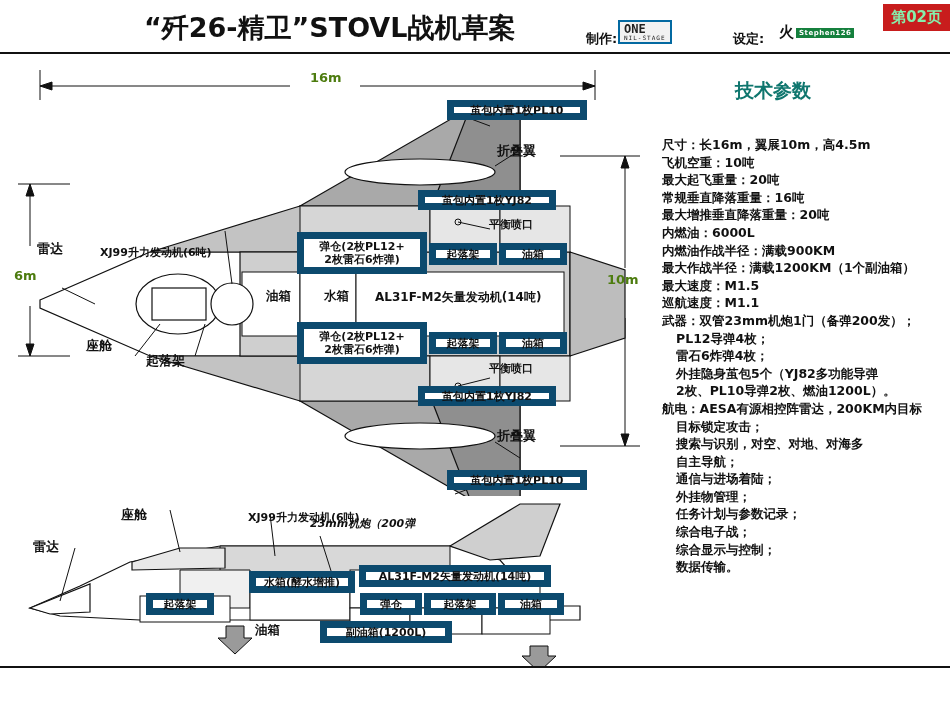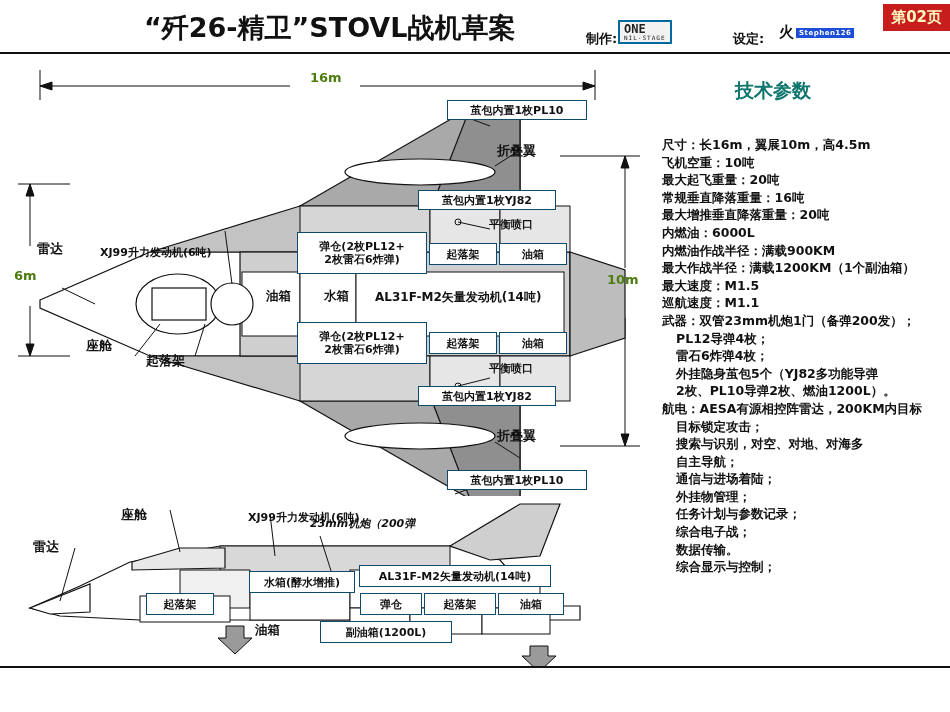--- a/index.html
+++ b/index.html
@@ -25,25 +25,25 @@
     padding:1px 4px;font-size:12px;font-weight:bold;color:#222;
     font-family:"DejaVu Sans Mono","Liberation Mono",monospace;
     vertical-align:middle;line-height:1.0;
   }
   .logo-box small{display:block;font-size:6px;letter-spacing:1px;font-weight:normal;}
   .sig{
     display:inline-block;vertical-align:middle;font-size:15px;font-weight:bold;
     color:#111;
   }
   .sig .name{
-    display:inline-block;background:#1d4ed8;color:#fff;font-size:7px;
+    display:inline-block;background:#15803d;color:#fff;font-size:7px;
     padding:1px 3px;vertical-align:middle;margin-left:2px;letter-spacing:0.5px;
   }
   .page-badge{
-    position:absolute;right:0px;top:4px;background:#c81d1d;color:#fef9c3;
+    position:absolute;right:0px;top:4px;background:#c81d1d;color:#86efac;
     font-size:15px;font-weight:bold;padding:4px 8px;
   }
   .hline{position:absolute;left:0;top:52px;width:950px;height:2px;background:#111;}
 
   
   .spec-title{
     position:absolute;left:735px;top:78px;font-size:19px;font-weight:bold;color:#0f766e;
   }
   .spec-list{
     position:absolute;left:662px;top:136px;width:288px;
@@ -51,21 +51,21 @@
   }
   .spec-list .ln{white-space:nowrap;}
   .ind1{padding-left:14px;}
 
   
   .shape{position:absolute;}
   .lbl{
     position:absolute;font-size:11px;color:#111;font-weight:bold;white-space:nowrap;
   }
   .boxlbl{
-    position:absolute;border:1px solid #0c4a6e;background:#fff;
+    position:absolute;border:7px solid #0c4a6e;background:#fff;
     font-size:11px;color:#111;font-weight:bold;
     display:flex;align-items:center;justify-content:center;
     text-align:center;line-height:13px;box-sizing:border-box;
   }
   .dimlbl{position:absolute;font-size:13px;color:#4d7c0f;font-weight:bold;}
 
   
   .footer{position:absolute;left:0;top:668px;width:950px;height:44px;background:#fff;}
   .footer-line{position:absolute;left:0;top:666px;width:950px;height:2px;background:#111;}
 </style>
@@ -105,22 +105,22 @@
     <div class="ln ind1">外挂隐身茧包5个（YJ82多功能导弹</div>
     <div class="ln ind1">2枚、PL10导弹2枚、燃油1200L）。</div>
     <div class="ln">航电：AESA有源相控阵雷达，200KM内目标</div>
     <div class="ln ind1">目标锁定攻击；</div>
     <div class="ln ind1">搜索与识别，对空、对地、对海多</div>
     <div class="ln ind1">自主导航；</div>
     <div class="ln ind1">通信与进场着陆；</div>
     <div class="ln ind1">外挂物管理；</div>
     <div class="ln ind1">任务计划与参数记录；</div>
     <div class="ln ind1">综合电子战；</div>
+    <div class="ln ind1">综合显示与控制；</div>
     <div class="ln ind1">数据传输。</div>
-    <div class="ln ind1">综合显示与控制；</div>
   </div>
 
   <svg class="shape" style="left:0px;top:56px;" width="660" height="440" viewBox="0 0 660 440">
 
     <g stroke="#111" stroke-width="1" fill="none">
       <line x1="40" y1="14" x2="40" y2="44"></line>
       <line x1="595" y1="14" x2="595" y2="44"></line>
       <line x1="40" y1="30" x2="290" y2="30"></line>
       <line x1="360" y1="30" x2="595" y2="30"></line>
       <polygon points="40,30 52,26 52,34" fill="#111"></polygon>

